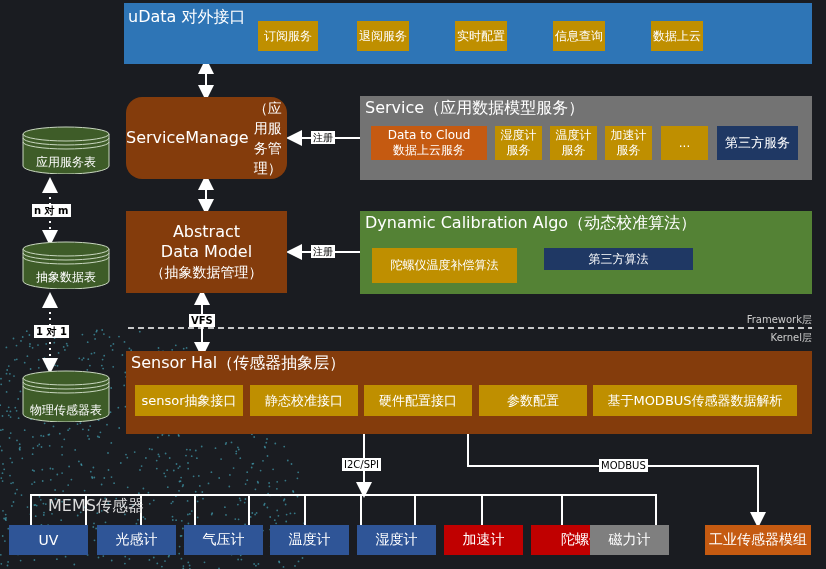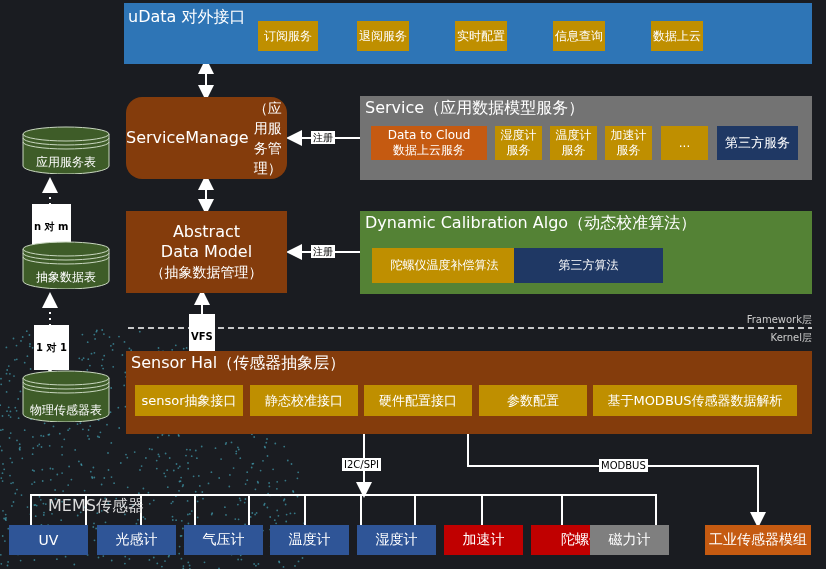--- a/index.html
+++ b/index.html
@@ -8,21 +8,21 @@
     background:#1a1c21;
     font-family:"DejaVu Sans","Liberation Sans",sans-serif;
     color:#fff;
   }
   .abs { position:absolute; box-sizing:border-box; }
   .center { display:flex; align-items:center; justify-content:center; text-align:center; }
   .gold { background:#bf8f00; color:#fff; font-size:12px; }
   .navy { background:#1f3864; color:#fff; font-size:12px; }
   .panel-title { position:absolute; left:5px; top:2px; font-size:16px; white-space:nowrap; }
   #bg-svg { position:absolute; left:0; top:0; }
-  .tag { background:#fff; color:#000; font-size:10px; font-weight:bold; padding:16px 2px; line-height:13px; white-space:nowrap; }
+  .tag { background:#fff; color:#000; font-size:10px; font-weight:bold; padding:0 2px; line-height:13px; white-space:nowrap; }
   .tag-n { background:#fff; color:#000; font-size:10px; padding:0 2px; line-height:13px; white-space:nowrap; }
   .db { width:88px; height:48px;margin-left:16px; }
   .db-label { position:absolute; left:0; width:88px; top:18px; text-align:center; font-size:12px; }
   .sensor { height:30px; top:525px; font-size:14px; }
   .brown { background:#843c0c; }
   .layer-label { font-size:10px; color:#ccc; text-align:right; white-space:nowrap; }
 </style>
 </head>
 <body>
 
@@ -802,21 +802,21 @@
     <div>加速计</div>
     <div>服务</div>
   </div>
   <div class="abs center gold" style="left:301px;top:30px;width:47px;height:34px;">...</div>
   <div class="abs center navy" style="left:357px;top:30px;width:81px;height:34px;font-size:13px;">第三方服务</div>
 </div>
 
 <div class="abs" style="left:360px;top:211px;width:452px;height:83px;background:#548235;">
   <div class="panel-title">Dynamic Calibration Algo（动态校准算法）</div>
   <div class="abs center gold" style="left:12px;top:37px;width:145px;height:35px;">陀螺仪温度补偿算法</div>
-  <div class="abs center navy" style="left:154px;top:37px;width:149px;height:35px;">第三方算法</div>
+  <div class="abs center navy" style="left:184px;top:37px;width:149px;height:22px;">第三方算法</div>
 </div>
 
 <div class="abs layer-label" style="right:14px;top:313px;">Framework层</div>
 <div class="abs layer-label" style="right:14px;top:331px;">Kernel层</div>
 
 <div class="abs tag" style="left:189px;top:314px;">VFS</div>
 
 <div class="abs brown" style="left:126px;top:351px;width:686px;height:83px;">
   <div class="panel-title">Sensor Hal（传感器抽象层）</div>
   <div class="abs center gold" style="left:9px;top:34px;width:108px;height:31px;font-size:13px;">sensor抽象接口</div>

